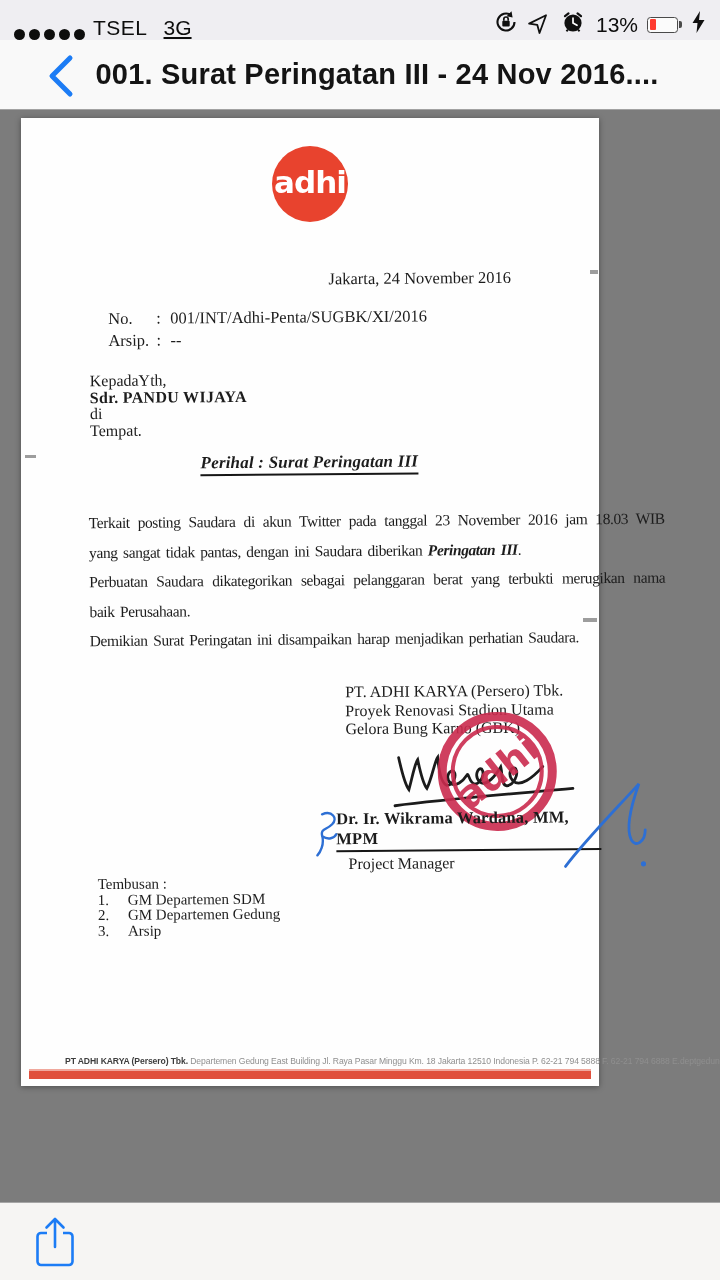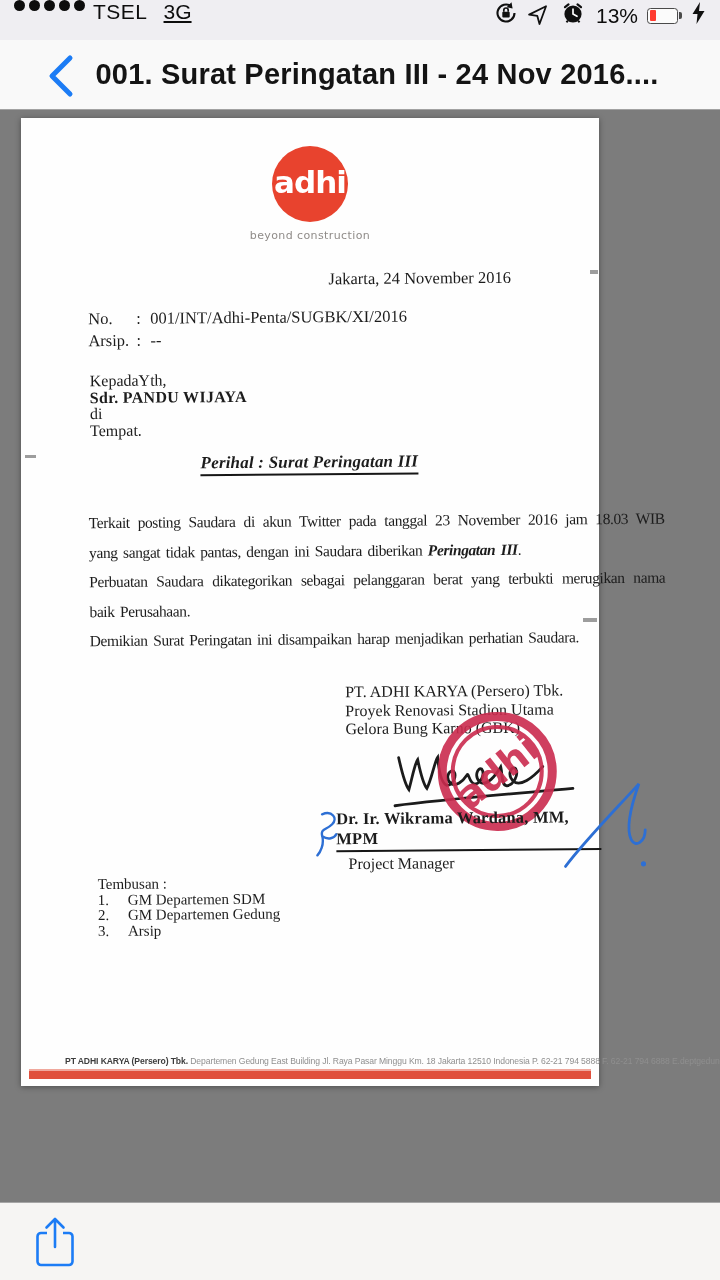--- a/index.html
+++ b/index.html
@@ -5,21 +5,21 @@
   * { margin:0; padding:0; box-sizing:border-box; }
   html,body { background:#444; }
   #screen {
     position:relative; width:720px; height:1280px; overflow:hidden;
     background:#7c7c7c; font-family:"Liberation Sans", sans-serif;
     margin:0 auto;
   }
   
   .status-bar {
     position:absolute; top:0; left:0; width:720px; height:40px;
-    background:#efeef2; display:flex; align-items:flex-start; padding:0 14px;
+    background:#efeef2; display:flex; align-items:flex-end; padding:0 14px;
     color:#0d0d0d; font-size:21px; z-index:30;
   }
   .sig-dots { display:flex; gap:4px; align-items:center; margin-right:8px; }
   .sig-dots i { width:11px; height:11px; border-radius:50%; background:#0d0d0d; display:block; }
   .carrier { font-size:21px; letter-spacing:0.5px; }
   .network { margin-left:16px; font-size:21px;text-decoration:underline; }
   .sb-time {
     position:absolute; left:0; right:0; text-align:center; font-weight:600; font-size:21px;
   }
   .sb-right { margin-left:auto; display:flex; align-items:center; gap:9px; z-index:2; }
@@ -54,21 +54,21 @@
   .logo-circle {
     width:76px; height:76px; border-radius:50%; background:#e8432e; margin:0 auto;
     display:flex; align-items:center; justify-content:center;
   }
   .logo-text { color:#fff; font-size:31px; font-weight:bold; letter-spacing:-1px; padding-bottom:4px; }
   .logo-tagline { margin-top:7px; font-size:11px; color:#8f8b88; letter-spacing:0.4px; }
   
   .date-line { position:absolute; top:151px; right:86px; font-size:16.5px; }
   .ref-block { position:absolute; top:188px; left:69px; font-size:16.5px; line-height:22px; }
   .ref-row { display:flex; }
-  .ref-label { width:48px; }
+  .ref-label { width:48px;margin-left:20px; }
   .ref-colon { width:14px; }
   .recipient { position:absolute; top:253px; left:70px; font-size:16px; line-height:16.5px; }
   .recipient .bold { font-weight:bold; letter-spacing:0.3px; }
   .subject-wrap { position:absolute; top:334px; left:0; width:100%; text-align:center; }
   .subject {
     display:inline-block; font-size:17px; font-weight:bold; font-style:italic;
     border-bottom:2px solid #161616; padding-bottom:1px; letter-spacing:0.2px;
   }
   .body-block { position:absolute; top:388px; left:68px; width:576px; font-size:15.5px; letter-spacing:-0.4px; }
   .body-line { line-height:29.5px; text-align:left; word-spacing:2px; }
@@ -169,21 +169,20 @@
     <span class="nav-title">001. Surat Peringatan III - 24 Nov 2016....</span>
   </div>
 
   <div class="doc-area">
     <div class="page">
 
       <div class="logo-block">
         <div class="logo-circle">
           <span class="logo-text">adhi</span>
         </div>
-        <div class="logo-tagline">beyond construction</div>
       </div>
 
       <div class="scan-rot">
 
         <div class="date-line">Jakarta, 24 November 2016</div>
 
         <div class="ref-block">
           <div class="ref-row">
             <span class="ref-label">No.</span>
             <span class="ref-colon">:</span>

